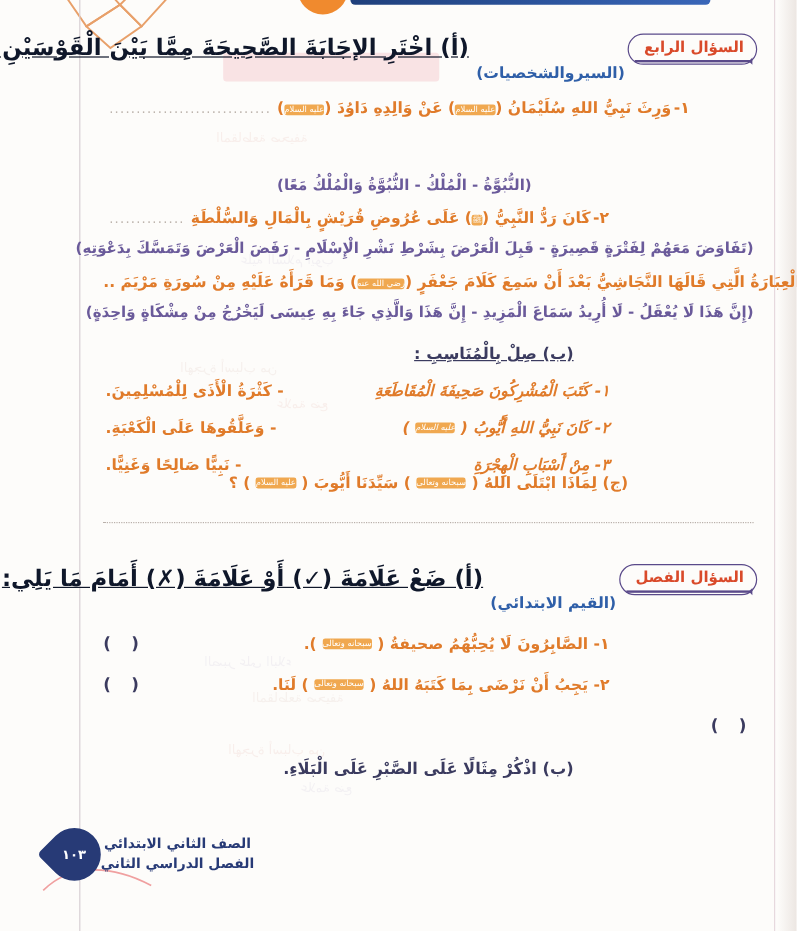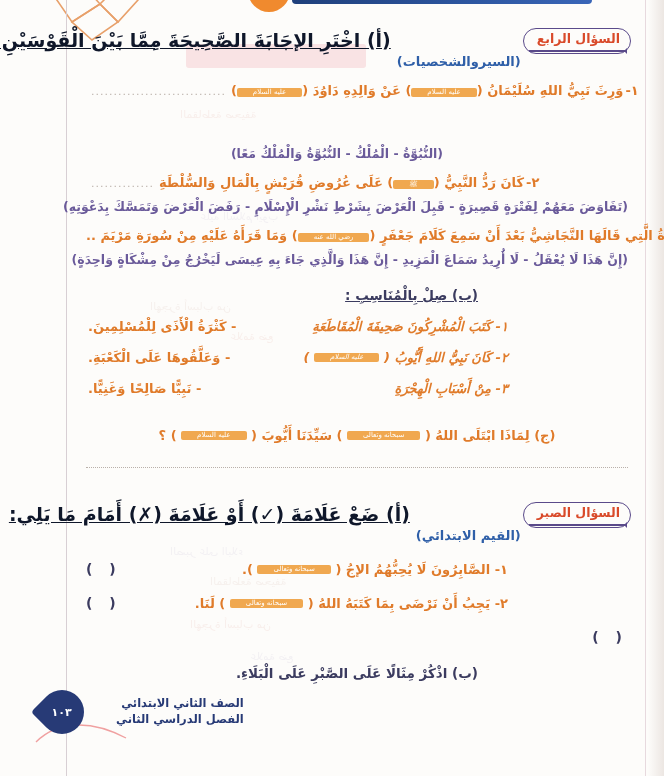--- a/index.html
+++ b/index.html
@@ -165,21 +165,21 @@
   }
   .opts.shift { padding-right: 40px; margin-top: 48px; }
 
   .pbuh {
     display: inline-block;
     background: #f0a850;
     color: #fff;
     font-size: 7px;
     line-height: 9px;
     border-radius: 2px;
-    padding: 0 16px;
+    padding: 0 0;
     vertical-align: middle;
     transform: translateY(-1px);
     font-weight: normal;
   }
 
   
   .part-row {
     margin-top: 20px;
     color: #3b3b5f;
     font-size: 13.5px;
@@ -209,21 +209,21 @@
     color: #e07b2a;
     padding-left: 2px;
   }
   .match-right {
     color: #e07b2a;
     padding-right: 120px;
     font-style: italic;
   }
 
   .qmark-row {
-    margin-top: 32px;
+    margin-top: 0;
     text-align: center;
     color: #e07b2a;
     font-size: 13px;
     font-weight: bold;
     direction: rtl;
   }
 
   
   .divider {
     margin: 24px 0 0 0;
@@ -283,23 +283,22 @@
     font-size: 11px;
     font-weight: bold;
     letter-spacing: 0.5px;
   }
   .footer-text {
     margin-right: 8px;
     color: #273a76;
     font-size: 11.5px;
     font-weight: bold;
     line-height: 1.35;
-    text-align: right;
-    direction: rtl;
-    padding-left: 32px;
+    text-align: center;
+    direction: rtl;
   }
   .footer-swoosh {
     position: absolute;
     left: 34px;
     bottom: 26px;
     width: 120px; height: 34px;
     pointer-events: none;
   }
   .vert-rule {
     position: absolute;
@@ -409,31 +408,31 @@
       <span class="pbuh">سبحانه وتعالى</span>
       <span>) سَيِّدَنَا أَيُّوبَ (</span>
       <span class="pbuh">عليه السلام</span>
       <span>) ؟</span>
     </div>
 
     <div class="divider"></div>
 
     <div class="qhead" style="margin-top:16px;">
       <span class="qbadge-wrap">
-        <span class="qbadge">السؤال الصبر</span>
+        <span class="qbadge">السؤال الفصل</span>
         <span class="qbadge-underline"></span>
       </span>
       <span class="qsubject">(القيم الابتدائي)</span>
       <span class="qinstr">(أ) ضَعْ عَلَامَةَ (✓) أَوْ عَلَامَةَ (✗) أَمَامَ مَا يَلِي:</span>
     </div>
 
     <div class="tf-row">
       <span class="tf-text">
         <span>١-</span>
-        <span>الصَّابِرُونَ لَا يُحِبُّهُمُ الإجُ (</span>
+        <span>الصَّابِرُونَ لَا يُحِبُّهُمُ صحيفةُ (</span>
         <span class="pbuh">سبحانه وتعالى</span>
         <span>).</span>
       </span>
       <span class="tf-paren">(        )</span>
     </div>
 
     <div class="tf-row">
       <span class="tf-text">
         <span>٢-</span>
         <span>يَجِبُ أَنْ نَرْضَى بِمَا كَتَبَهُ اللهُ (</span>

